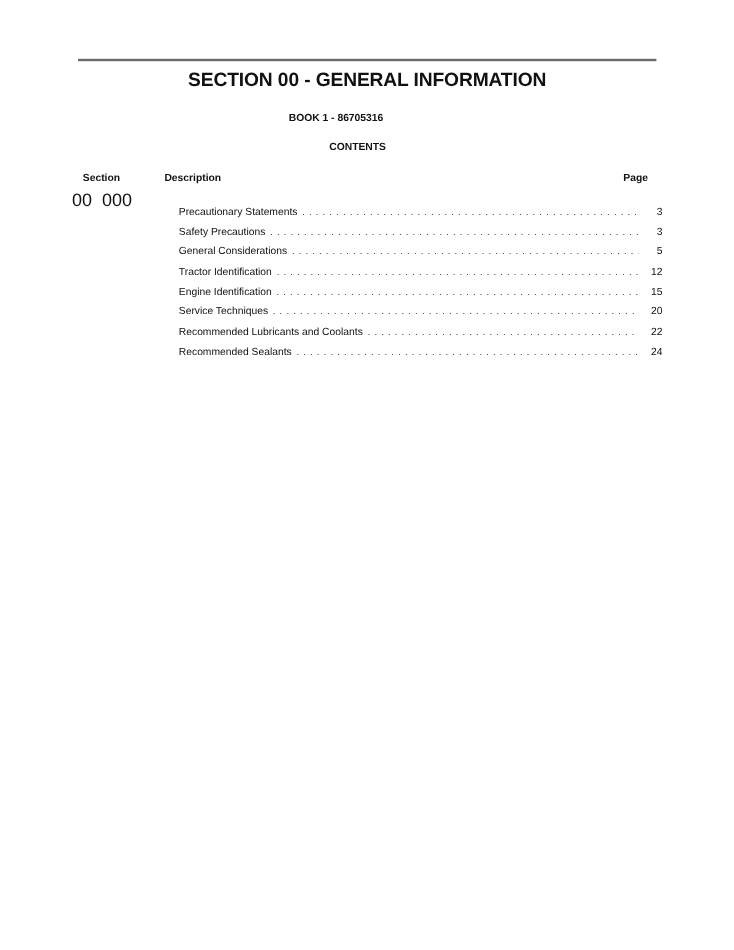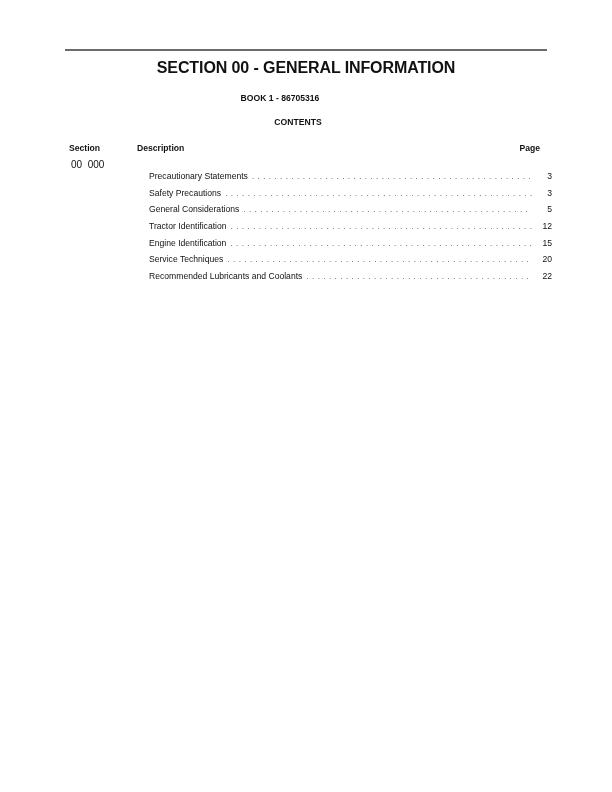--- a/index.html
+++ b/index.html
@@ -56,23 +56,23 @@
       top: 143px;
       font-weight: bold;
       font-size: 8.6px;
     }
     .hdr-section { left: 69px; }
     .hdr-desc { left: 137px; }
     .hdr-page { right: 72px; }
 
     .section-code {
       position: absolute;
-      left: 71px;
+      left: 60px;
       top: 159px;
-      font-size: 10px;
+      font-size: 15px;
     }
 
     .toc {
       position: absolute;
       left: 137px;
       top: 159px;
       width: 403px;
       margin: 12px;
       padding: 0;
       list-style: none;
@@ -152,13 +152,18 @@
   <li class="toc-row">
     <span class="toc-label">Service Techniques</span>
     <span class="toc-leader"></span>
     <span class="toc-page">20</span>
   </li>
   <li class="toc-row">
     <span class="toc-label">Recommended Lubricants and Coolants</span>
     <span class="toc-leader"></span>
     <span class="toc-page">22</span>
   </li>
+  <li class="toc-row">
+    <span class="toc-label">Recommended Sealants</span>
+    <span class="toc-leader"></span>
+    <span class="toc-page">24</span>
+  </li>
 </ul>
 
 </body></html>

